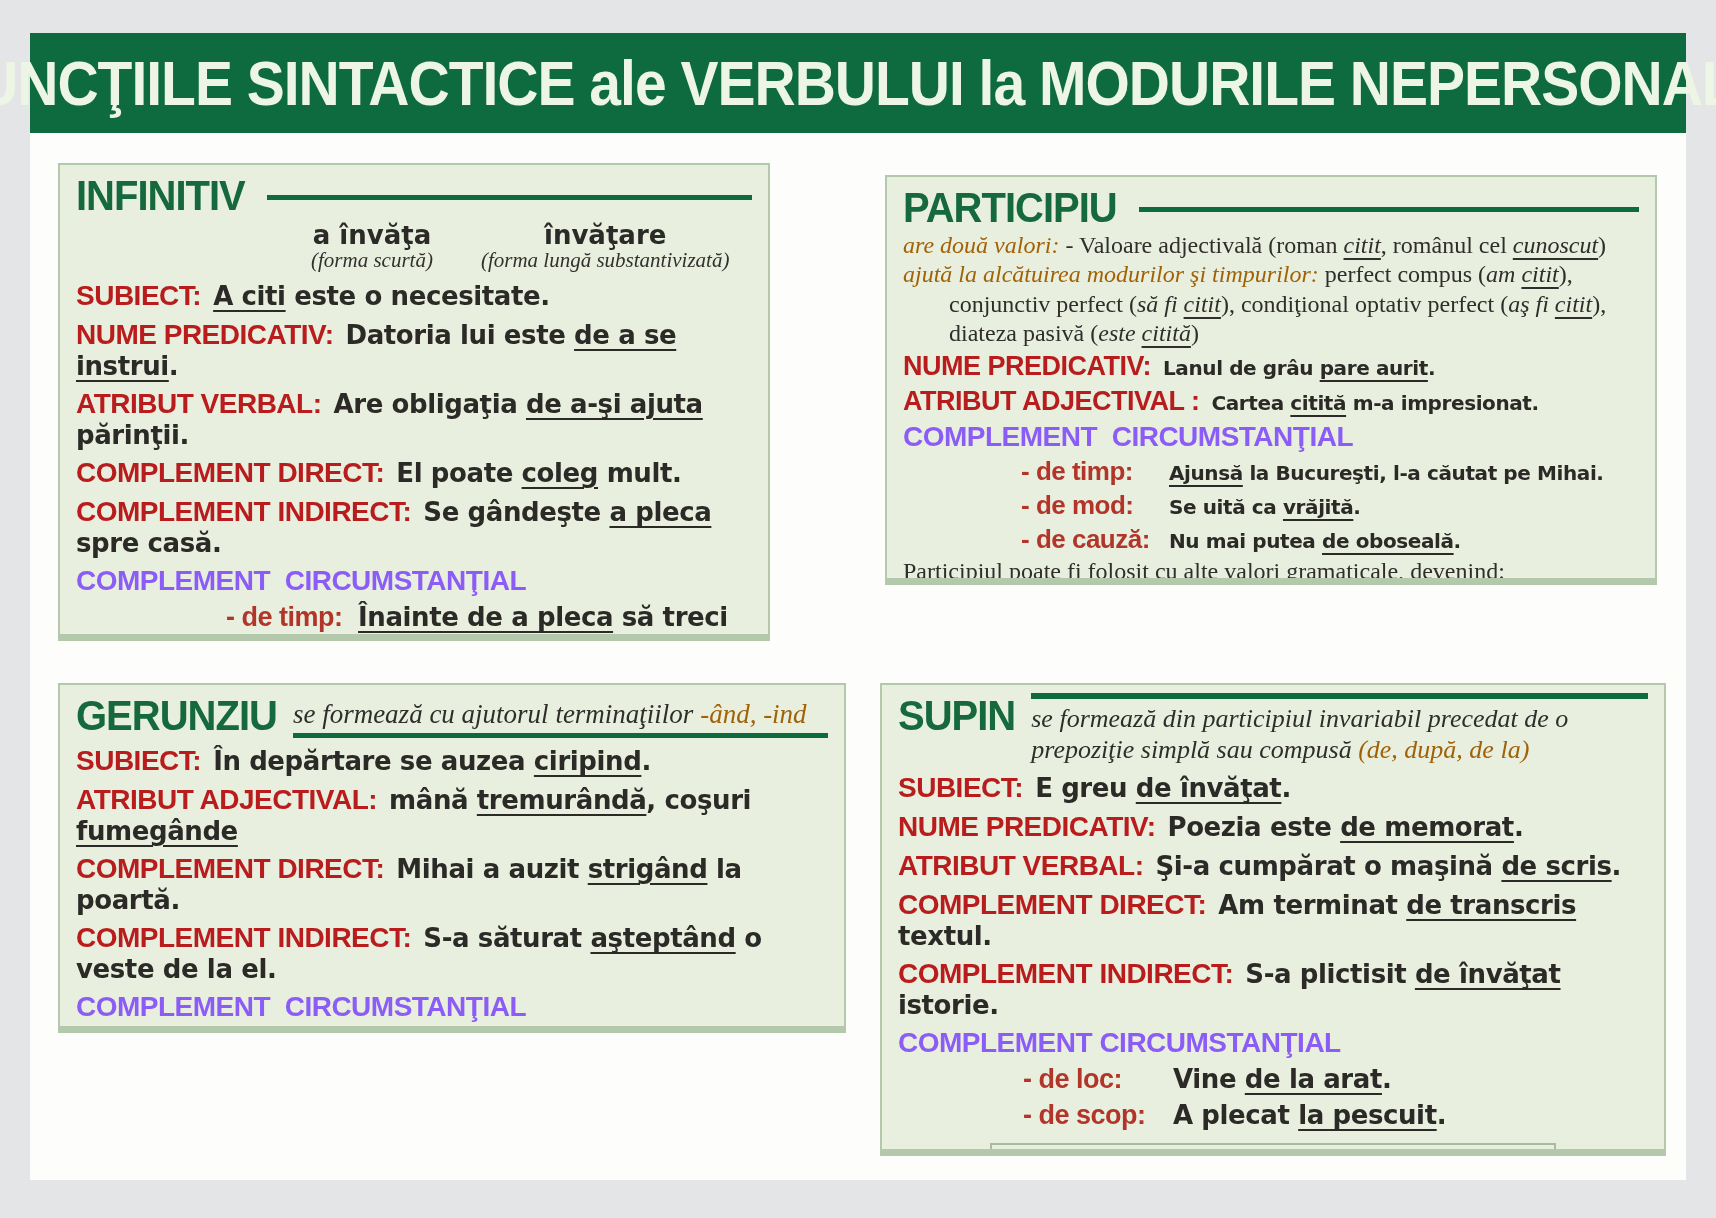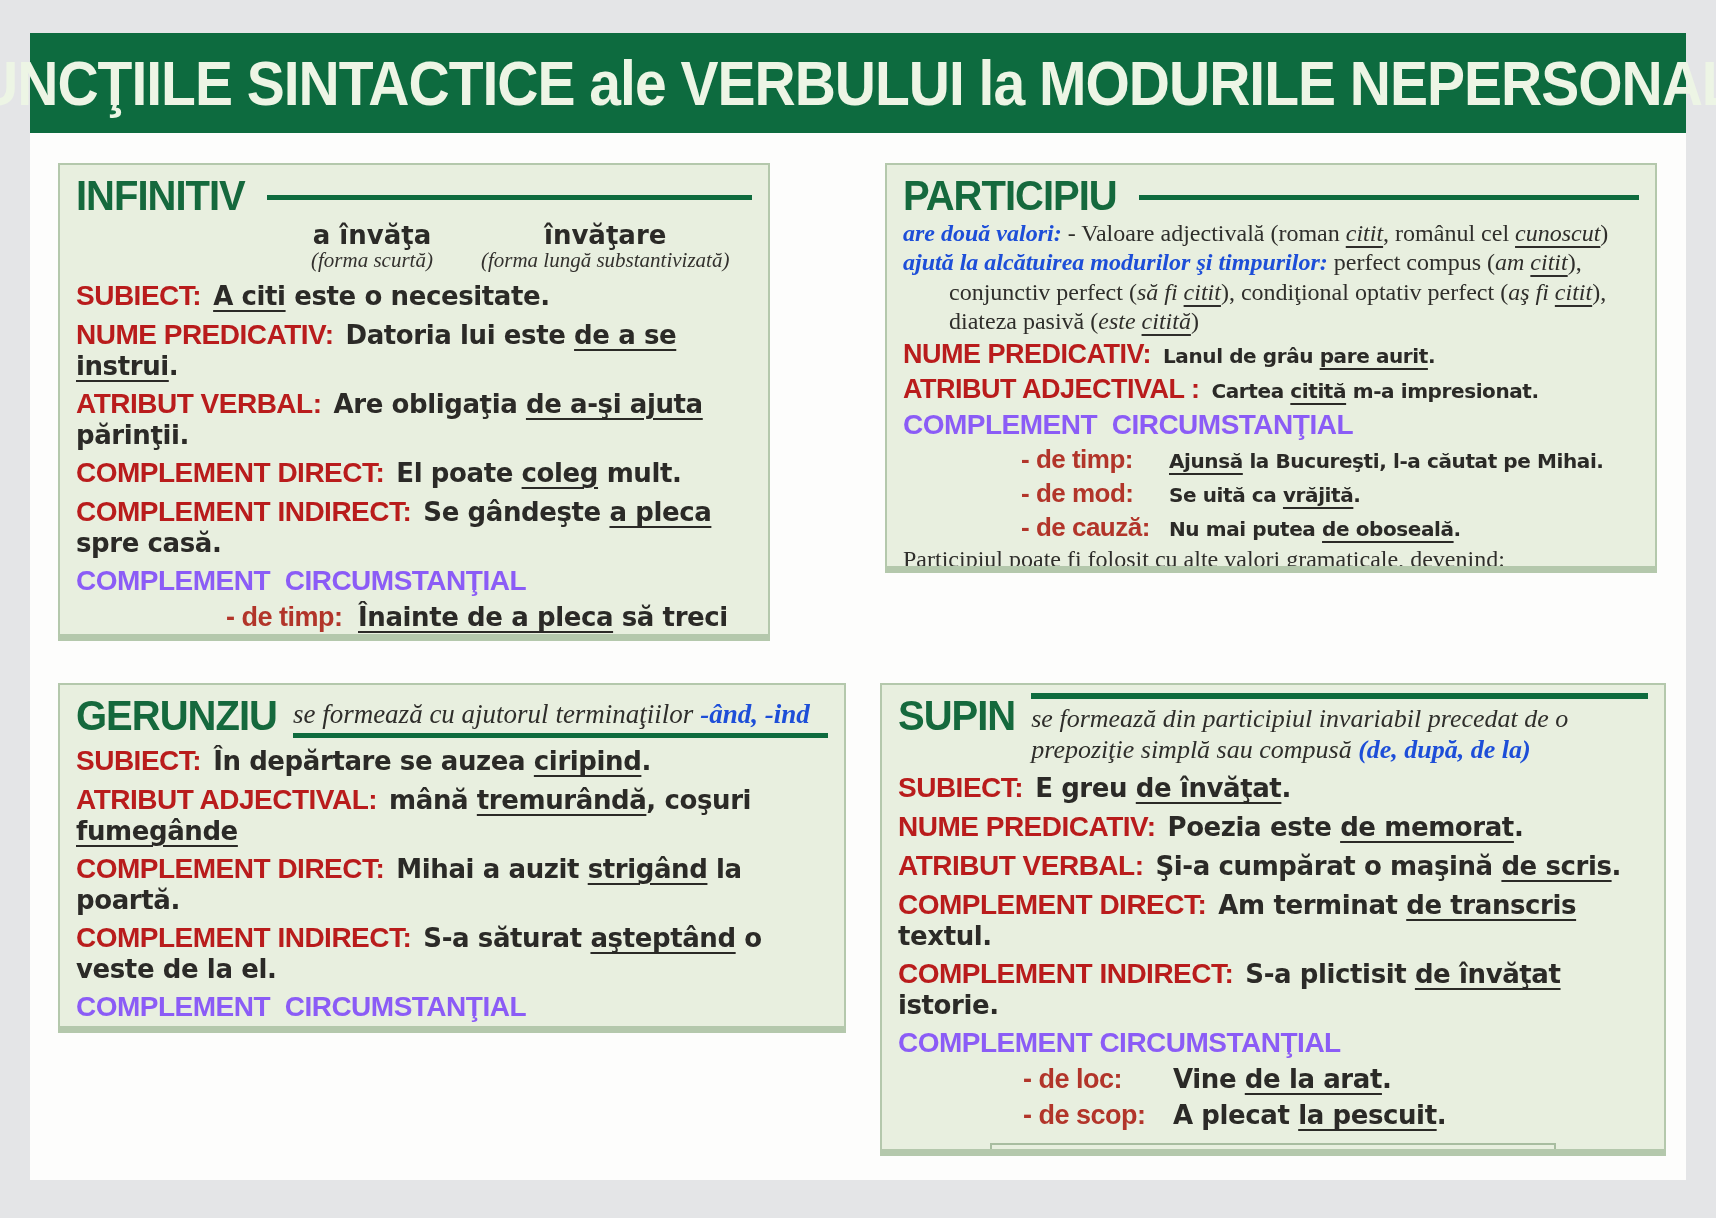--- a/index.html
+++ b/index.html
@@ -18,21 +18,21 @@
     font:700 57px "Liberation Sans",sans-serif;color:#edf5e5;
     transform:scaleY(1.1);letter-spacing:-1px;white-space:nowrap;
   }
   .panel{
     position:absolute;background:#e8efdf;
     border:2px solid #b4c8ac;border-bottom-width:7px;
     padding:8px 16px 6px;box-sizing:border-box;overflow:hidden;
     --cind:150px;--clw:130px;
   }
   #p-inf{left:28px;top:130px;width:712px;height:478px;--cind:150px;--clw:132px;}
-  #p-par{left:855px;top:130px;width:772px;height:410px;--cind:118px;--clw:148px;}
+  #p-par{left:855px;top:142px;width:772px;height:410px;--cind:118px;--clw:148px;}
   #p-ger{left:28px;top:650px;width:788px;height:350px;--cind:95px;--clw:178px;}
   #p-sup{left:850px;top:650px;width:786px;height:473px;--cind:125px;--clw:150px;}
 
   .phead{display:flex;align-items:center;margin-bottom:2px;}
   .ptitle{
     margin:0;font:700 40px "Liberation Sans",sans-serif;color:#15693d;
     letter-spacing:-1px;transform:scaleY(1.06);transform-origin:left center;white-space:nowrap;
   }
   .hline{flex:1;height:5px;background:#0e6b3e;margin-left:22px;margin-top:4px;}
 
@@ -44,21 +44,21 @@
   .lbl{color:#b91c1c;font:700 28px "Liberation Sans",sans-serif;letter-spacing:-0.5px;margin-right:12px;white-space:pre;}
   .ex{font:700 26px "DejaVu Sans",sans-serif;color:#2b2a27;letter-spacing:-0.4px;}
   .ex .u, .u{text-decoration:underline;text-decoration-thickness:2px;text-underline-offset:5px;}
 
   .circ-h{color:#8b5cf6;font:700 28px "Liberation Sans",sans-serif;letter-spacing:-0.5px;margin:6px 0 4px;white-space:pre;}
   .crow{display:flex;align-items:baseline;padding-left:var(--cind);margin:5px 0;line-height:1.2;}
   .clbl{flex:0 0 var(--clw);color:#b2352a;font:700 27px "Liberation Sans",sans-serif;letter-spacing:-0.5px;white-space:nowrap;}
 
   .sline{font:24px "Liberation Serif",serif;color:#2f2e2b;line-height:1.14;margin:2px 0;}
   .i{font-style:italic;}
-  .r{color:#1d4ed8;font-style:italic;font-weight:bold;}
+  .r{color:#a16207;font-style:italic;}
   .m{font:700 24px "DejaVu Sans",sans-serif;letter-spacing:-0.4px;color:#2b2a27;}
   .ind-a{margin-left:168px;}
   .ind-b{margin-left:46px;}
 
   
   .tight .lbl{font-size:27px;}
   .tight .ex{font-size:20px;}
   .tight .row{margin:4px 0;}
   .tight .circ-h{margin:2px 0 2px;}
   .tight .crow{margin:3px 0;}

